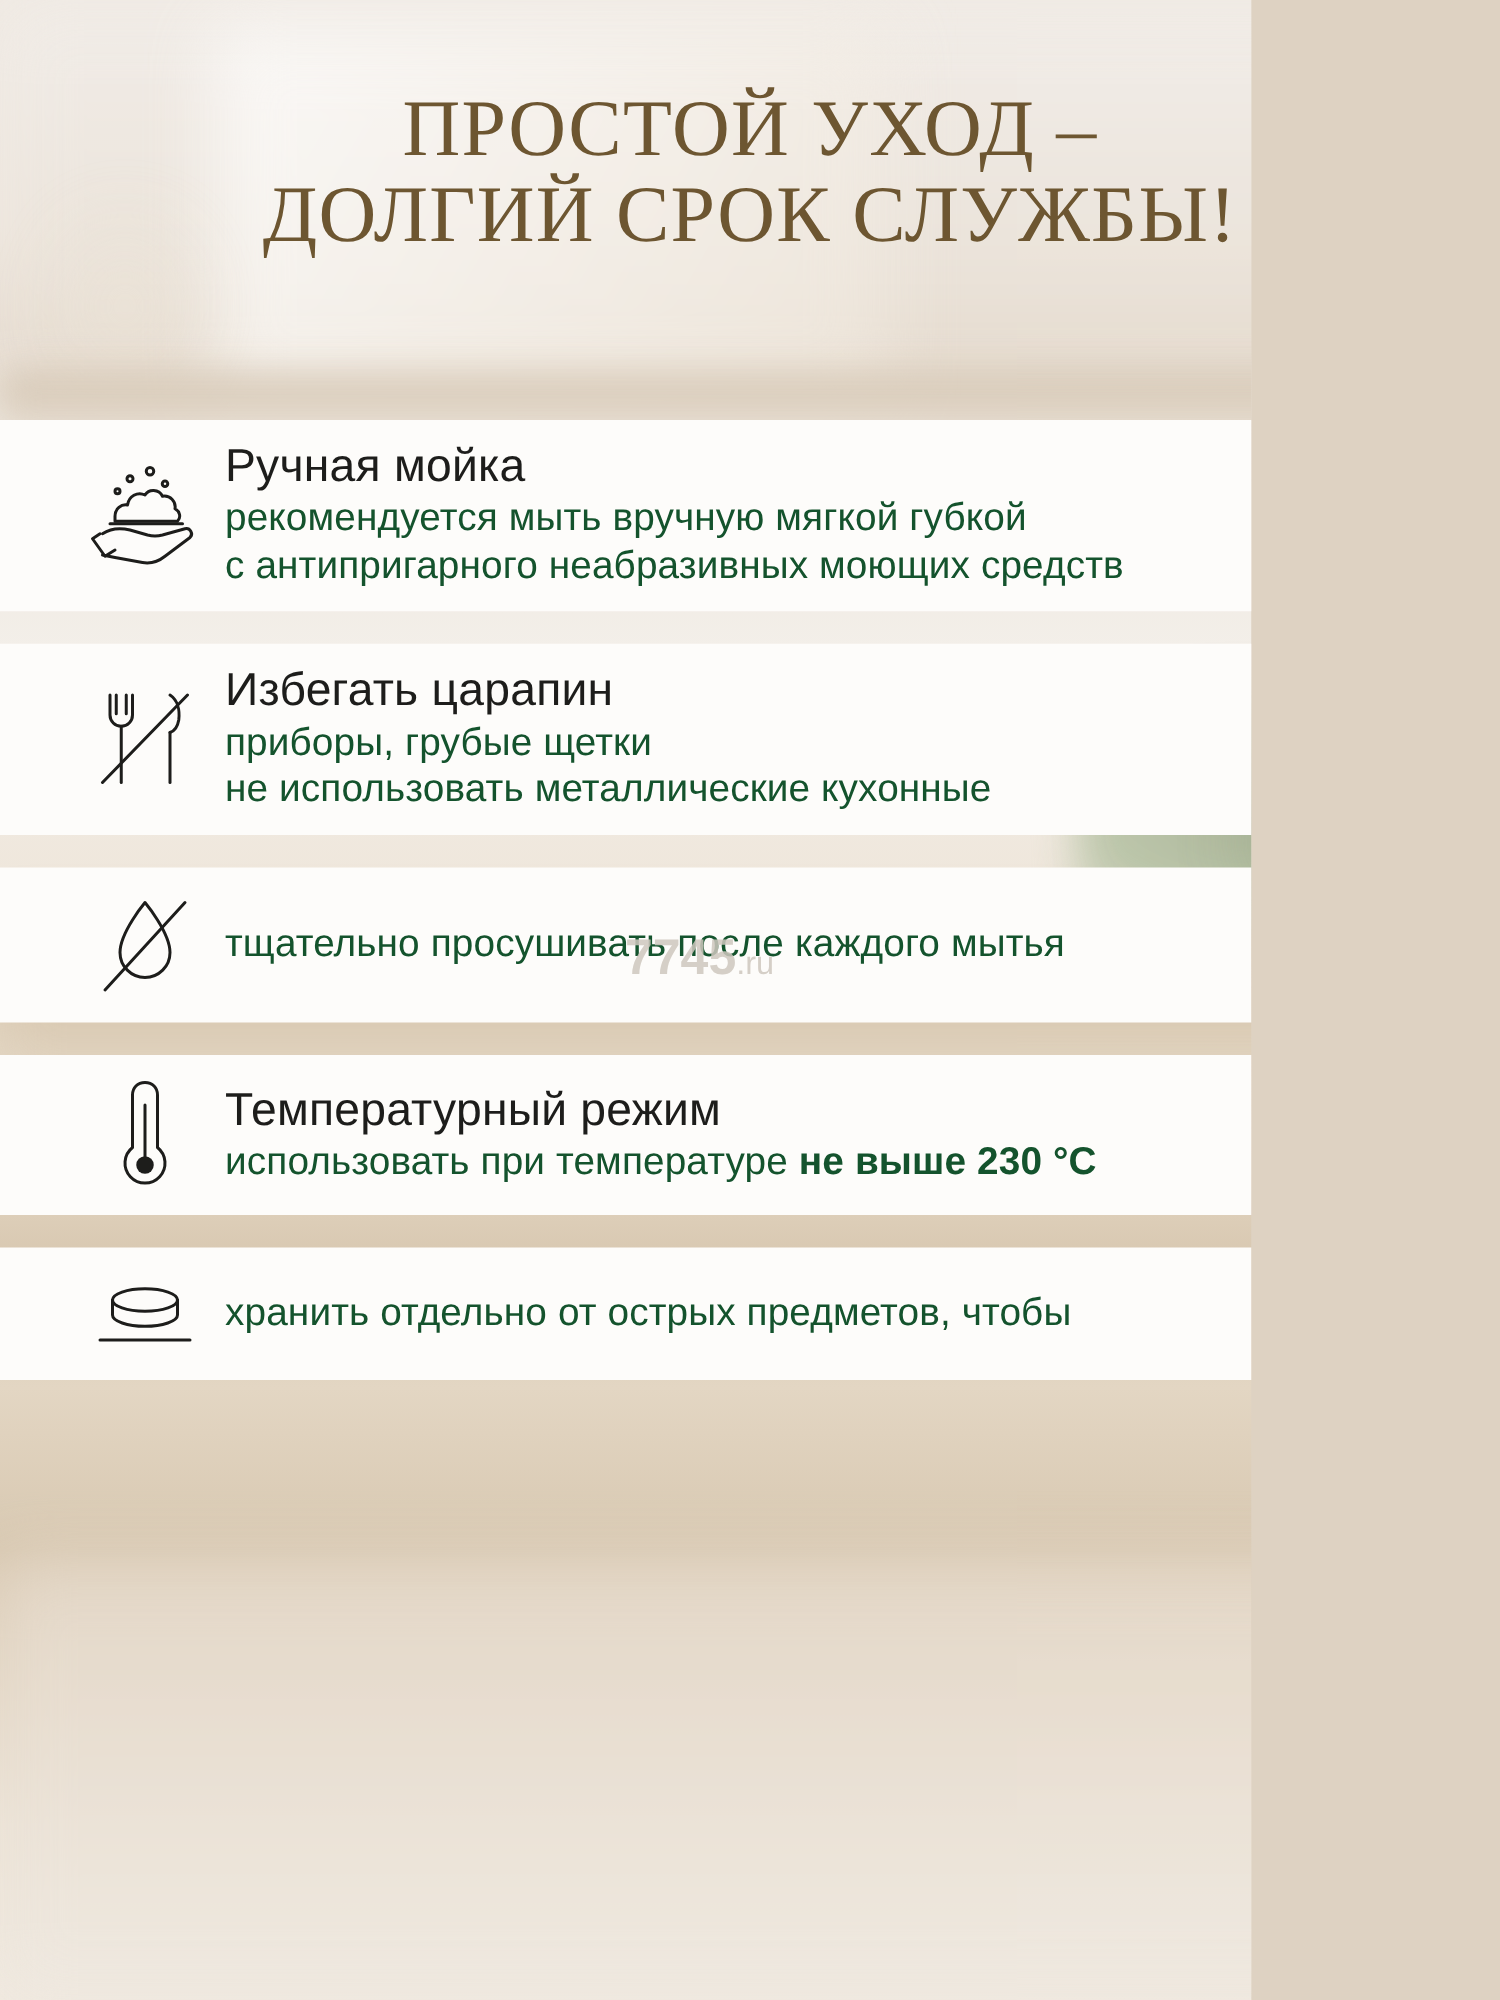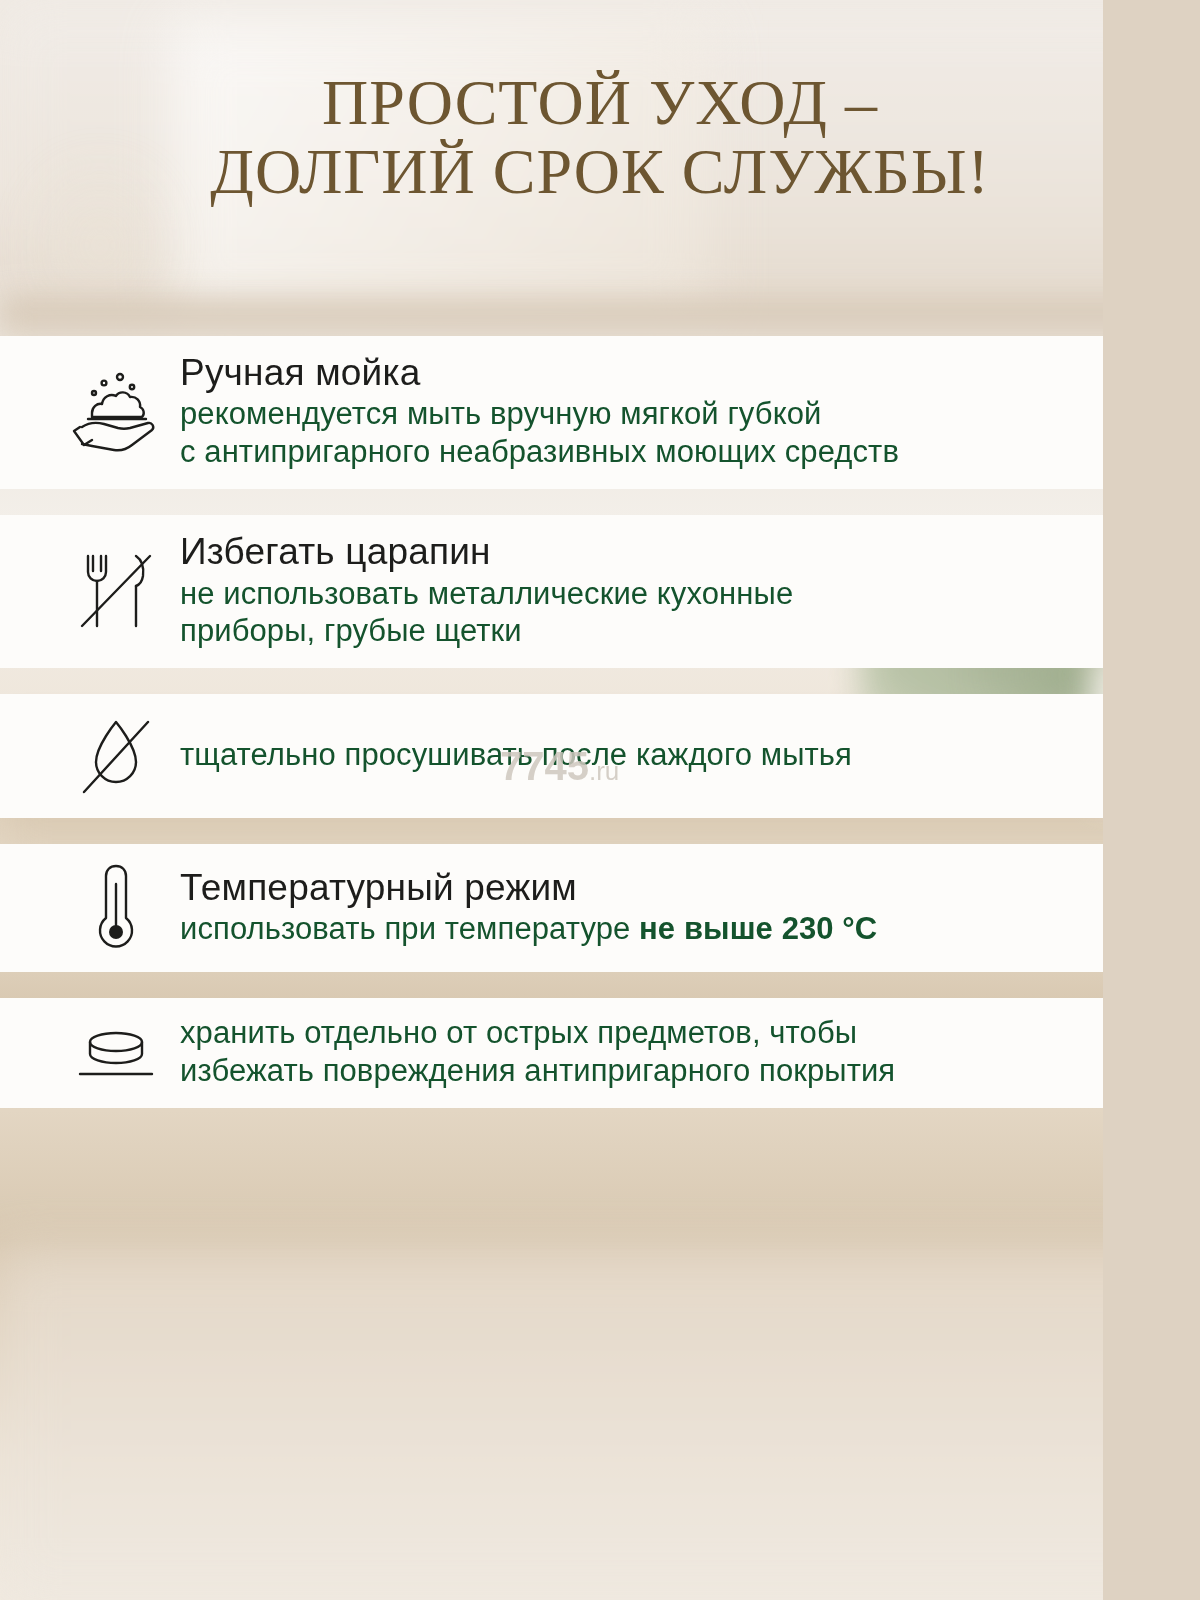--- a/index.html
+++ b/index.html
@@ -9,21 +9,21 @@
   body {
     width: 1200px;
     height: 1600px;
     font-family: "Liberation Sans", sans-serif;
     background: #ded2c2;
     overflow: hidden;
   }
 
   .poster {
     position: relative;
-    width: 1103px;
+    width: 1001px;
     height: 1600px;
     overflow: hidden;
     background:
       linear-gradient(to bottom,
         #efe9e2 0px,
         #efe8e0 180px,
         #e9e0d5 260px,
         #ece5dc 330px,
         #f3efe9 520px,
         #efe7dc 700px,
@@ -231,22 +231,22 @@
           <path d="M14 10v16c0 5 4 9 9 9s9-4 9-9V10"></path>
           <path d="M19 10v15M27 10v15"></path>
           <path d="M23 35v45"></path>
           <path d="M62 10c6 4 8 12 7 20-1 6-4 9-7 10"></path>
           <path d="M62 40v40"></path>
           <path d="M8 80L76 10"></path>
         </svg>
       </div>
       <div class="text-cell">
         <p class="row-title">Избегать царапин</p>
+        <p class="row-desc">приборы, грубые щетки</p>
         <p class="row-desc">не использовать металлические кухонные</p>
-        <p class="row-desc">приборы, грубые щетки</p>
       </div>
     </div>
 
     <div class="gap"></div>
 
     <div class="row">
       <div class="icon-cell">
         <svg width="84" height="90" viewBox="0 0 84 90" fill="none" stroke="#1d1d1b" stroke-width="2.4" stroke-linecap="round" stroke-linejoin="round">
           <path d="M42 12C42 12 22 36 22 52a20 20 0 0 0 40 0C62 36 42 12 42 12z"></path>
           <path d="M10 82L74 12"></path>
@@ -278,18 +278,17 @@
     <div class="row">
       <div class="icon-cell">
         <svg width="100" height="72" viewBox="0 0 100 72" fill="none" stroke="#1d1d1b" stroke-width="2.4" stroke-linecap="round" stroke-linejoin="round">
           <ellipse cx="50" cy="26" rx="26" ry="9"></ellipse>
           <path d="M24 26v12c0 5 12 9 26 9s26-4 26-9V26"></path>
           <path d="M14 58h72"></path>
         </svg>
       </div>
       <div class="text-cell">
         <p class="row-desc">хранить отдельно от острых предметов, чтобы</p>
-        <p class="row-desc">избежать повреждения антипригарного покрытия</p>
       </div>
     </div>
 
   </div>
 </div>
 
 </body></html>

